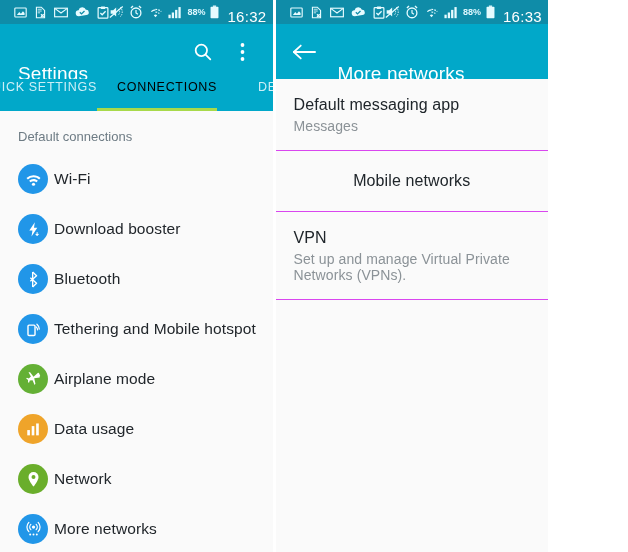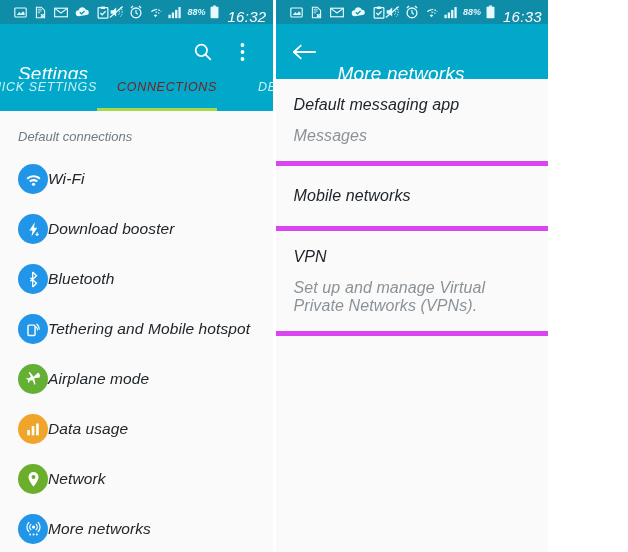--- a/index.html
+++ b/index.html
@@ -2,21 +2,21 @@
 <html><head>
 <meta charset="utf-8">
 <style>
   html,body{margin:0;padding:0;}
   body{
     width:628px;height:552px;
     background:#ffffff;
     font-family:"Liberation Sans", sans-serif;
     overflow:hidden;
   }
-  .screens{display:flex;width:548px;height:552px;font-style:italic;}
+  .screens{display:flex;width:548px;height:552px;}
   .phone{width:314px;height:552px;position:relative;overflow:hidden;background:#fafafa;}
   .phone.left{border-right:1px solid #ffffff;}
   .phone.right{border-left:2px solid #ffffff;}
 
   
   .statusbar{
     height:24px;background:#0f8ca8;color:#eafdff;
     display:flex;align-items:center;
     padding:0 6px 0 14px;box-sizing:border-box;
   }
@@ -42,49 +42,49 @@
 
   
   .tabs{
     background:#01a8c9;height:32px;position:relative;
     display:flex;align-items:flex-start;
   }
   .tab{
     font-size:12.5px;letter-spacing:.7px;color:#cdeff7;
     position:absolute;top:1px;white-space:nowrap;cursor:pointer;
   }
-  .tab.active{color:#7f1d1d;}
+  .tab.active{color:#000000;}
   .tab-underline{
     position:absolute;bottom:0;height:3px;background:#a8d94a;
   }
 
   
   .list{background:#fafafa;height:465px;overflow:hidden;}
   .section-title{
     font-size:13px;color:#6d7b84;padding:18px 0 10px 18px;
   }
   .row{
     display:flex;align-items:center;height:50px;padding-left:18px;
     box-sizing:border-box;cursor:pointer;
   }
   .row .ic{
     width:30px;height:30px;border-radius:50%;
     display:flex;align-items:center;justify-content:center;
     flex:0 0 30px;
   }
-  .row .lbl{font-size:15.5px;color:#21262b;margin-left:0;letter-spacing:.1px;}
+  .row .lbl{font-size:15.5px;color:#21262b;margin-left:6px;letter-spacing:.1px;}
 
   
   .rlist{background:#fafafa;height:473px;}
   .rrow{
-    padding:17px 18px 16px 18px;border-bottom:5px solid #d946ef;
+    padding:17px 18px 16px 18px;border-bottom:1px solid #d946ef;
     cursor:pointer;box-sizing:border-box;
   }
   .rrow .rtitle{font-size:16px;color:#20262b;letter-spacing:.1px;}
-  .rrow .rsub{font-size:16px;color:#8b9297;margin-top:13px;letter-spacing:.1px;}
+  .rrow .rsub{font-size:14px;color:#8b9297;margin-top:4px;letter-spacing:.1px;}
 </style>
 </head>
 <body>
 
 <div class="screens">
 
   <div class="phone left">
 
     <div class="statusbar">
       <div class="sb-left">
@@ -331,21 +331,21 @@
         </span>
         <span class="title">More networks</span>
       </div>
     </div>
 
     <div class="rlist">
       <div class="rrow">
         <div class="rtitle">Default messaging app</div>
         <div class="rsub">Messages</div>
       </div>
-      <div class="rrow" style="padding-top:21px;padding-bottom:21px;">
+      <div class="rrow" style="padding-top:21px;padding-bottom:21px;text-align:center;">
         <div class="rtitle">Mobile networks</div>
       </div>
       <div class="rrow">
         <div class="rtitle">VPN</div>
         <div class="rsub">Set up and manage Virtual Private Networks (VPNs).</div>
       </div>
     </div>
   </div>
 
 </div>

